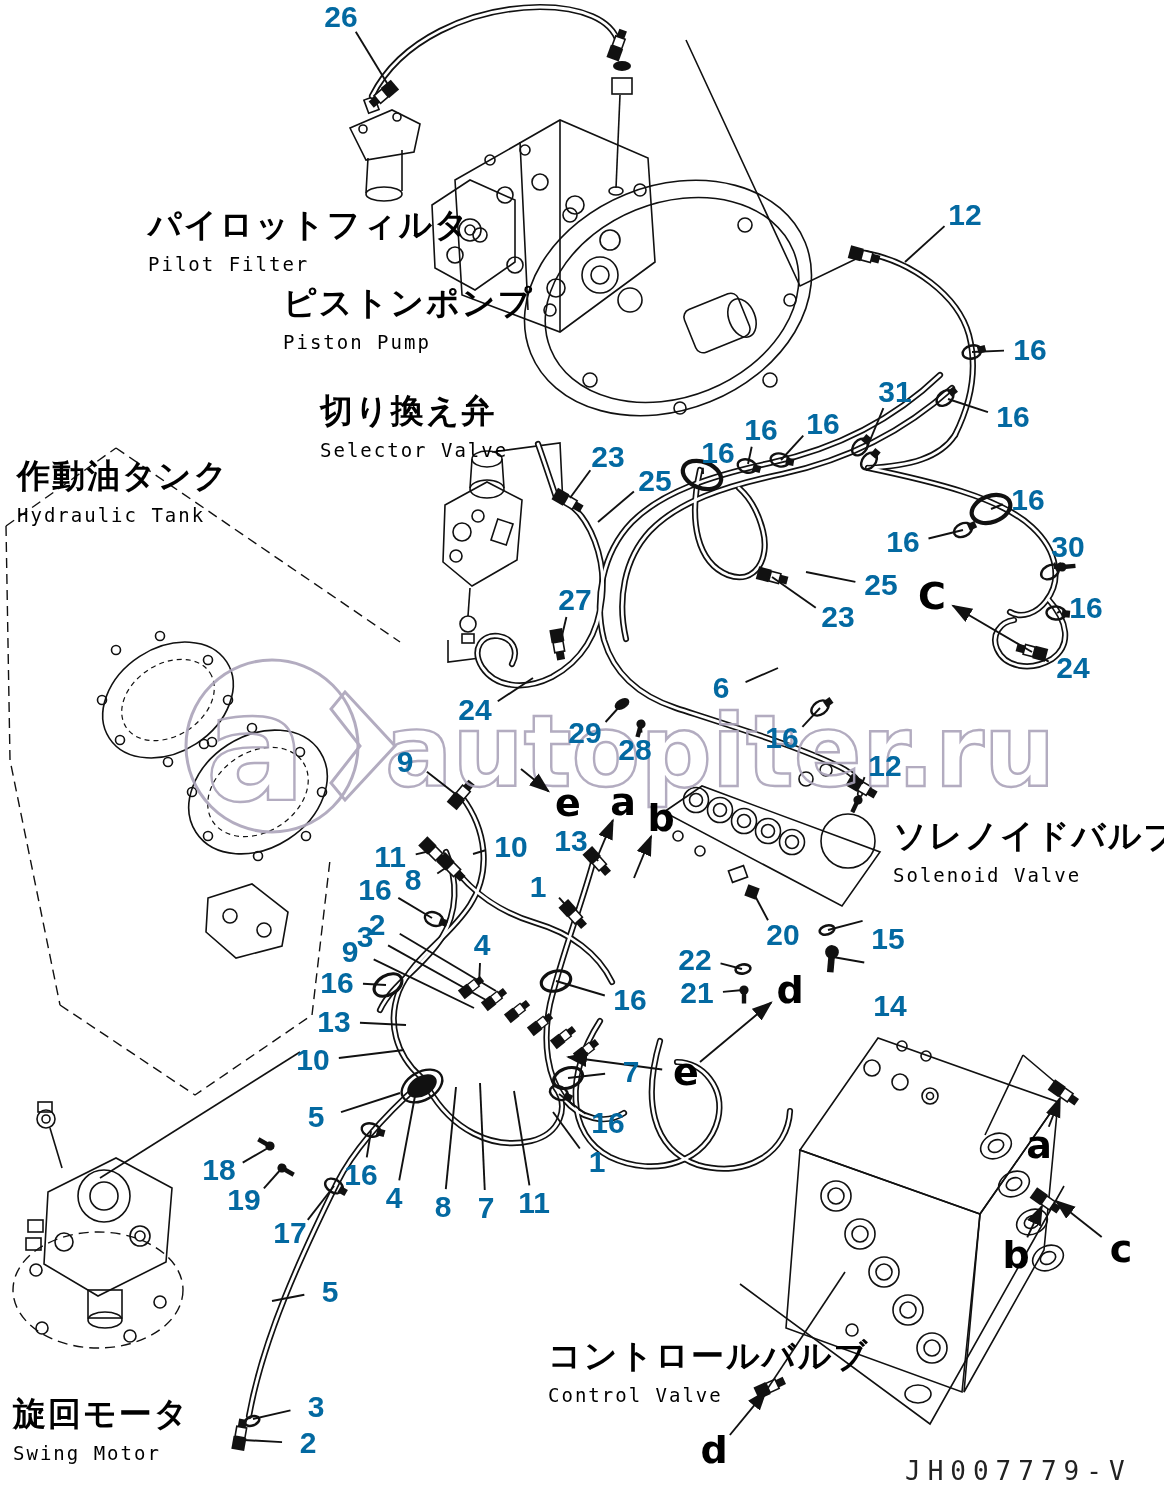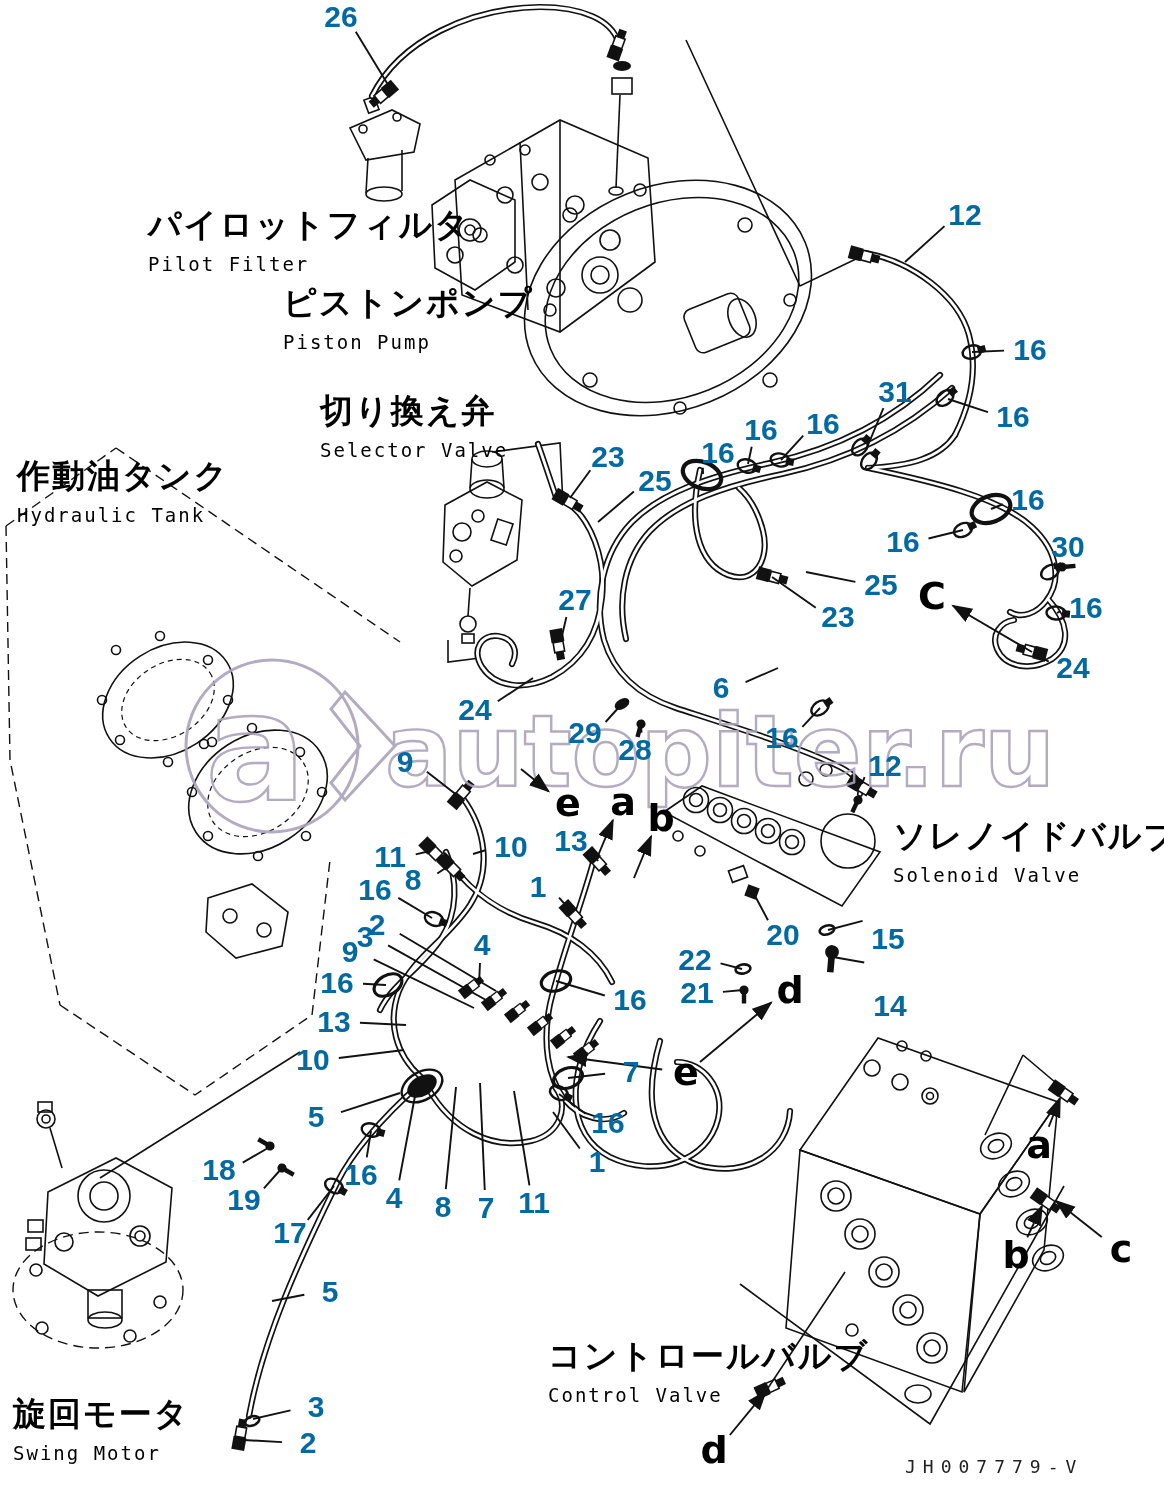--- a/index.html
+++ b/index.html
@@ -18,21 +18,21 @@
   .callout{position:absolute;transform:translate(-50%,-50%);color:#0369a1;
            font:700 30px "Liberation Sans",sans-serif;white-space:nowrap;letter-spacing:0px;}
   .refletter{position:absolute;transform:translate(-50%,-50%);color:#000;
            font:700 38px "DejaVu Sans",sans-serif;white-space:nowrap;}
   .comp{position:absolute;white-space:nowrap;}
   .comp .jp{font-family:"DejaVu Sans",sans-serif;font-weight:700;font-size:33px;
             letter-spacing:2px;color:#000;}
   .comp .en{font-family:"DejaVu Sans Mono",monospace;font-size:19px;letter-spacing:2px;
             color:#000;margin-top:5px;}
   #drawing-id{position:absolute;left:905px;top:1456px;color:#222;
-              font-family:"DejaVu Sans Mono",monospace;font-size:18px;letter-spacing:7px;}
+              font-family:"DejaVu Sans Mono",monospace;font-size:26px;letter-spacing:7px;}
 </style>
 </head>
 <body>
 
 <div id="canvas">
 
 <svg id="art" width="1164" height="1492" viewBox="0 0 1164 1492" xmlns="http://www.w3.org/2000/svg">
   <defs>
     <g id="clamp">
           <ellipse rx="9.5" ry="6.5" class="lnb"></ellipse>

